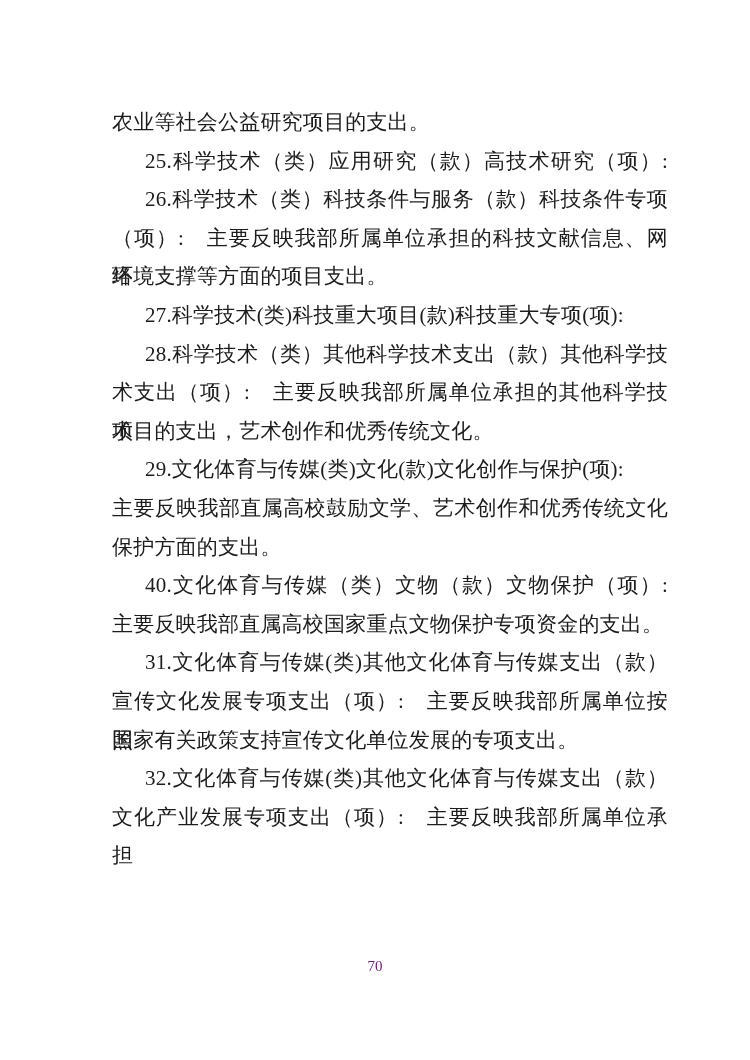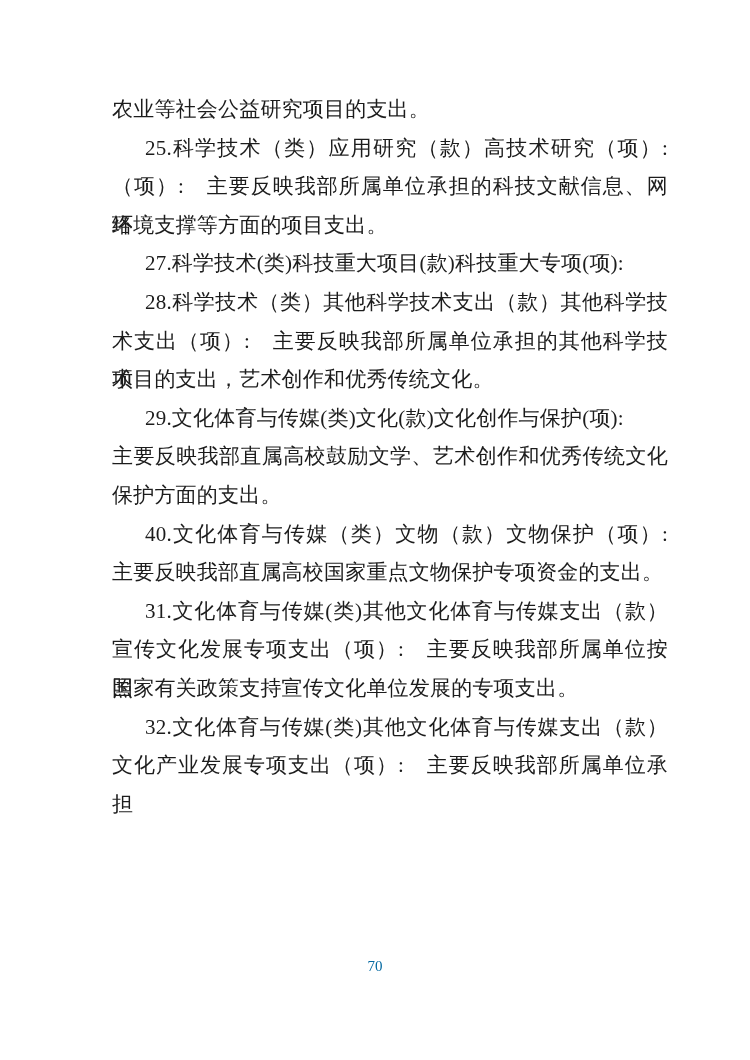--- a/index.html
+++ b/index.html
@@ -12,21 +12,21 @@
     width: 750px;
     height: 1060px;
     background: #ffffff;
     overflow: hidden;
     font-family: "Liberation Serif", "DejaVu Serif", serif;
     color: #1c1c1c;
   }
   .text-block {
     position: absolute;
     left: 112px;
-    top: 90px;
+    top: 103px;
     width: 556px;
   }
   .line {
     font-size: 21px;
     height: 38.6px;
     line-height: 38.6px;
     text-align: justify;
     text-align-last: left;
     letter-spacing: 0.2px;
   }
@@ -40,31 +40,32 @@
     font-weight: 400;
   }
   .pagenum {
     position: absolute;
     top: 956px;
     left: 0;
     width: 750px;
     text-align: center;
     font-size: 15px;
     line-height: 20px;
-    color: #0369a1;
+    color: #701a75;
     font-family: "Liberation Serif", "DejaVu Serif", serif;
   }
 </style>
 </head>
 <body>
 
 <div class="page">
   <div class="text-block">
       <div class="line"><span>农业等社会公益研究项目的支出。</span></div>
       <div class="line j ind"><b>25.科学技术（类）应用研究（款）高技术研究（项）:</b></div>
+      <div class="line j ind"><b>26.科学技术（类）科技条件与服务（款）科技条件专项</b></div>
       <div class="line j"><b>（项）:　</b><span>主要反映我部所属单位承担的科技文献信息、网络</span></div>
       <div class="line"><span>环境支撑等方面的项目支出。</span></div>
       <div class="line ind"><b>27.科学技术(类)科技重大项目(款)科技重大专项(项):</b></div>
       <div class="line j ind"><b>28.科学技术（类）其他科学技术支出（款）其他科学技</b></div>
       <div class="line j"><b>术支出（项）:　</b><span>主要反映我部所属单位承担的其他科学技术</span></div>
       <div class="line"><span>项目的支出，艺术创作和优秀传统文化。</span></div>
       <div class="line ind"><b>29.文化体育与传媒(类)文化(款)文化创作与保护(项):</b></div>
       <div class="line j"><span>主要反映我部直属高校鼓励文学、艺术创作和优秀传统文化</span></div>
       <div class="line"><span>保护方面的支出。</span></div>
       <div class="line j ind"><b>40.文化体育与传媒（类）文物（款）文物保护（项）:</b></div>

